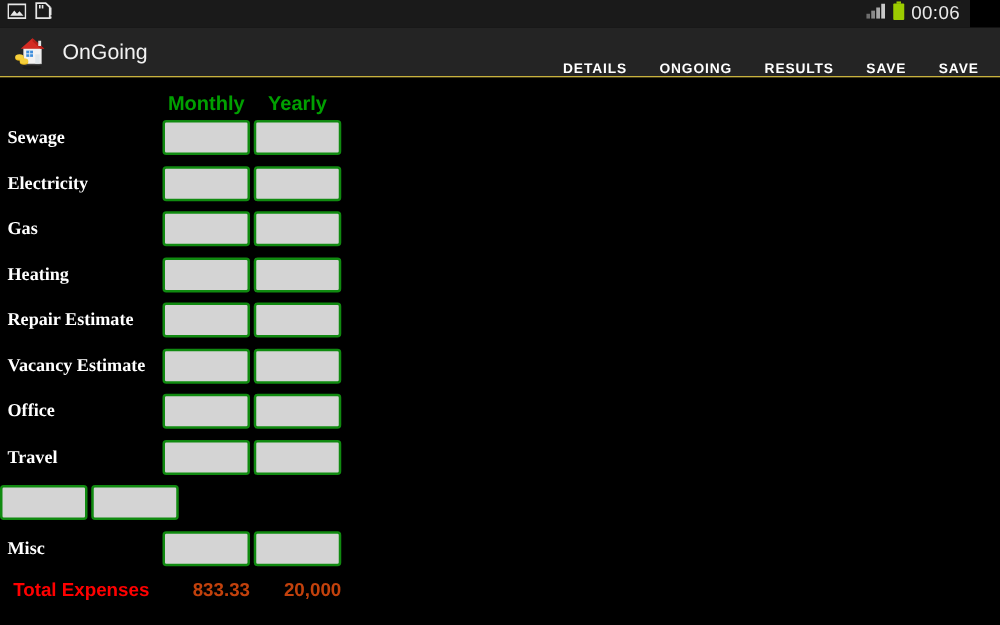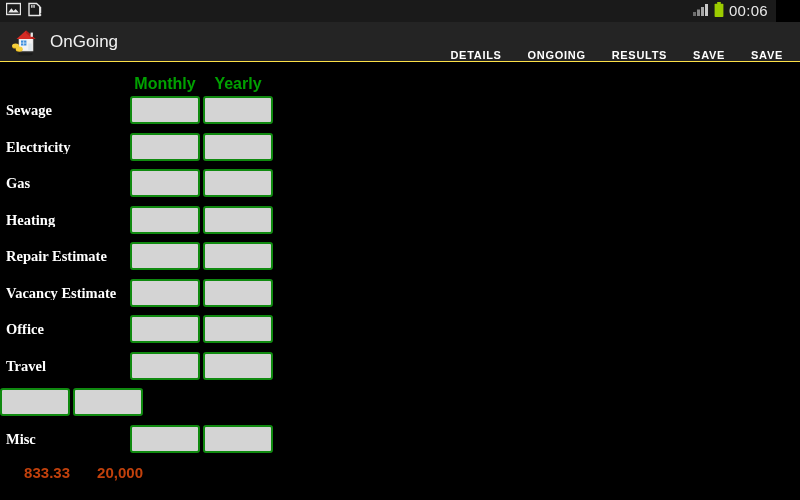--- a/index.html
+++ b/index.html
@@ -342,20 +342,21 @@
         <input class="field second" type="text" value="" style="">
       </div>
 
       <div class="row">
         <div class="row-label">Misc</div>
         <input class="field" type="text" value="" style="">
         <input class="field second" type="text" value="" style="">
       </div>
 
       <div class="total-row">
+        <div class="total-label">Total Expenses</div>
         <div class="total-val">833.33</div>
         <div class="total-val second">20,000</div>
       </div>
 
     </div>
   </div>
 
 </div>
 
 </body></html>

